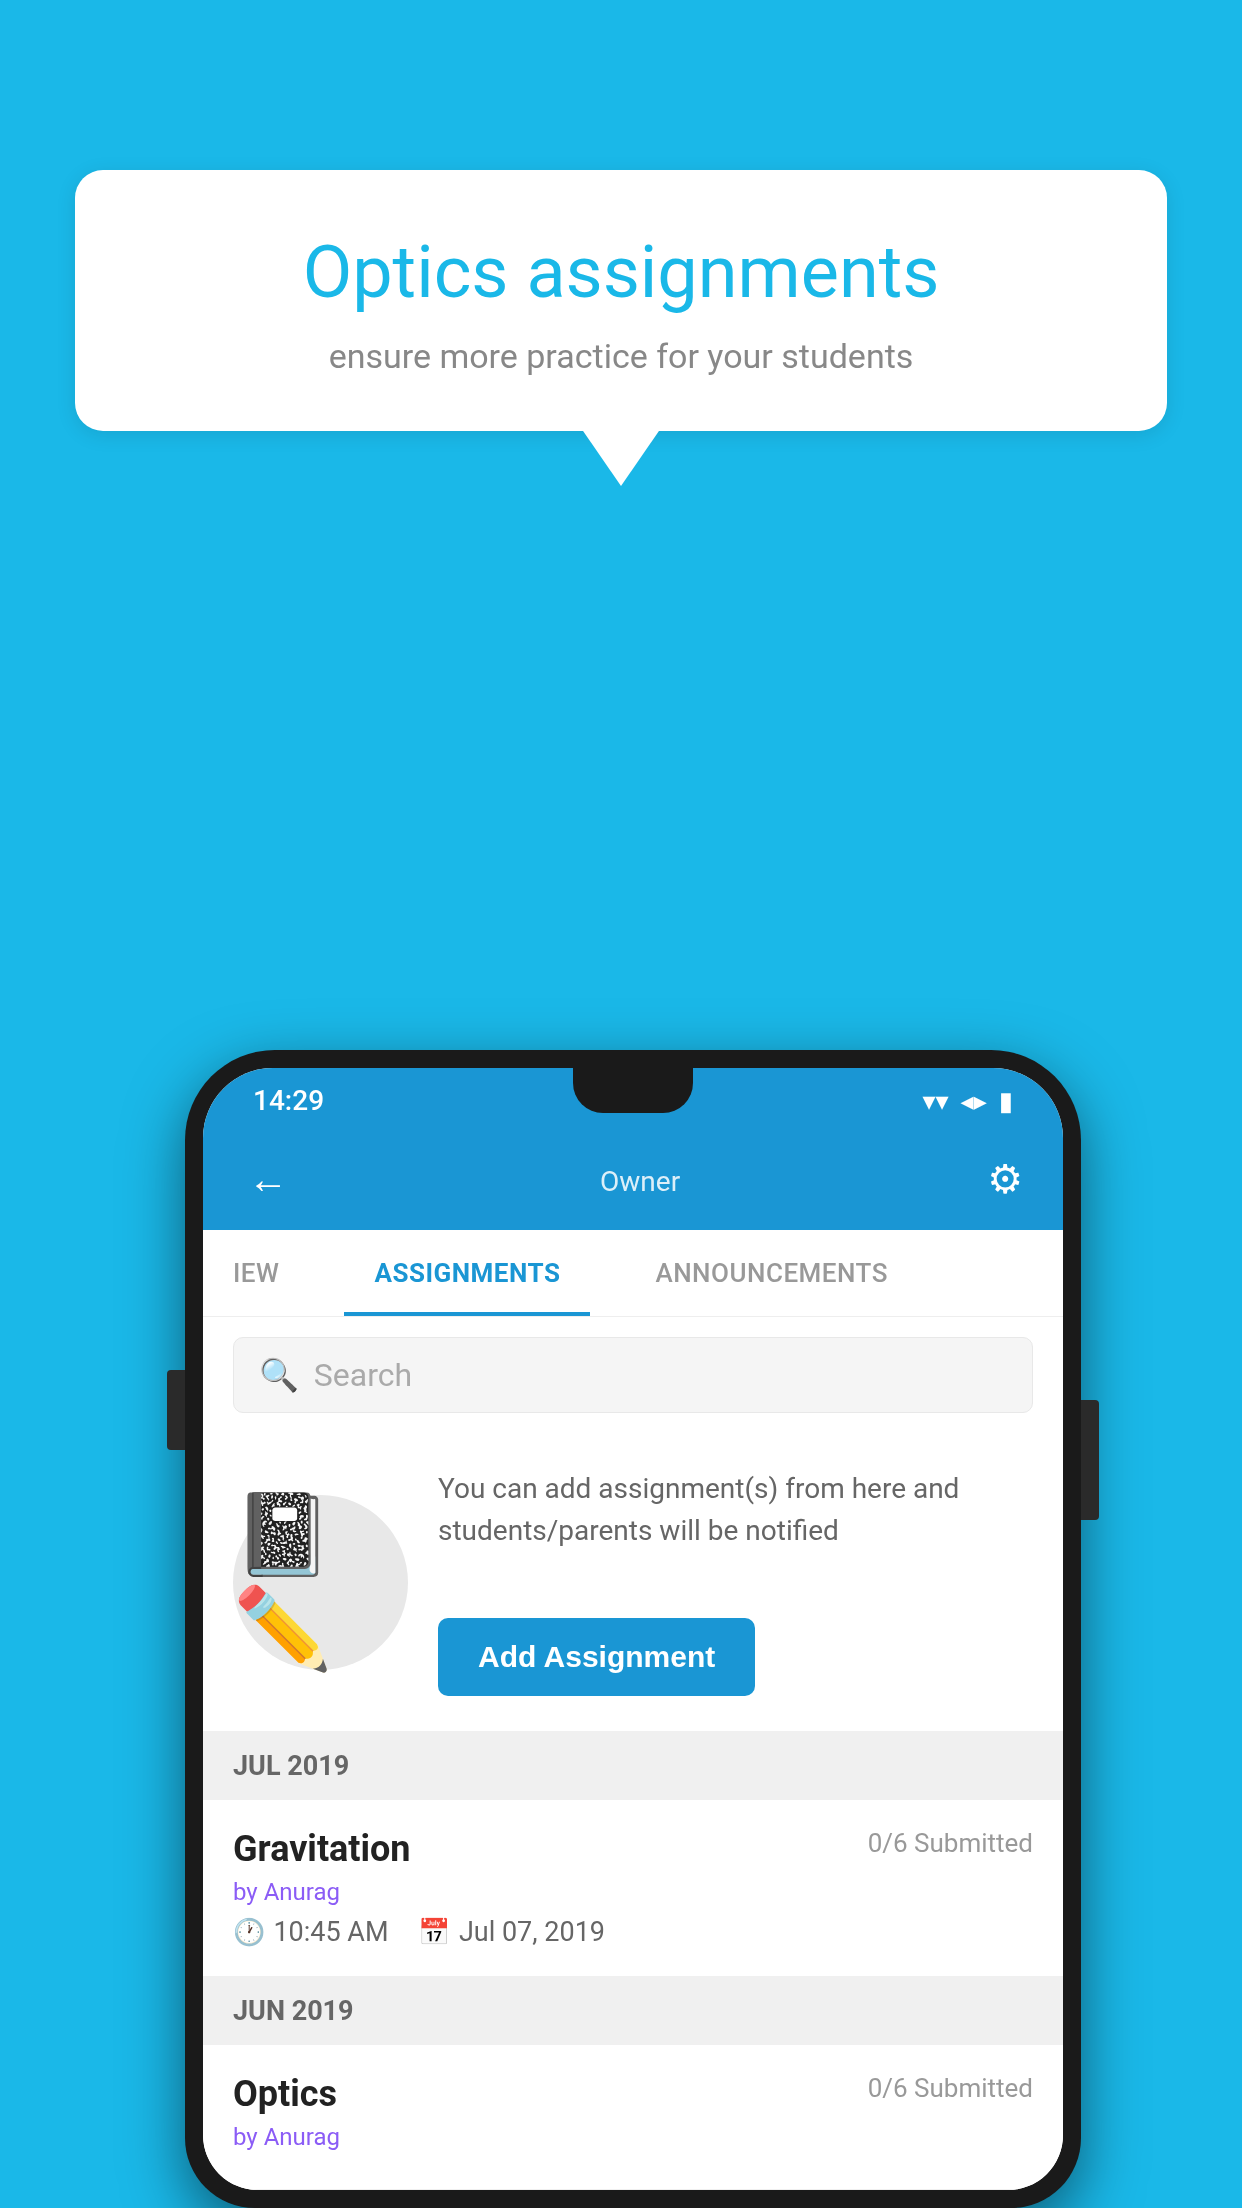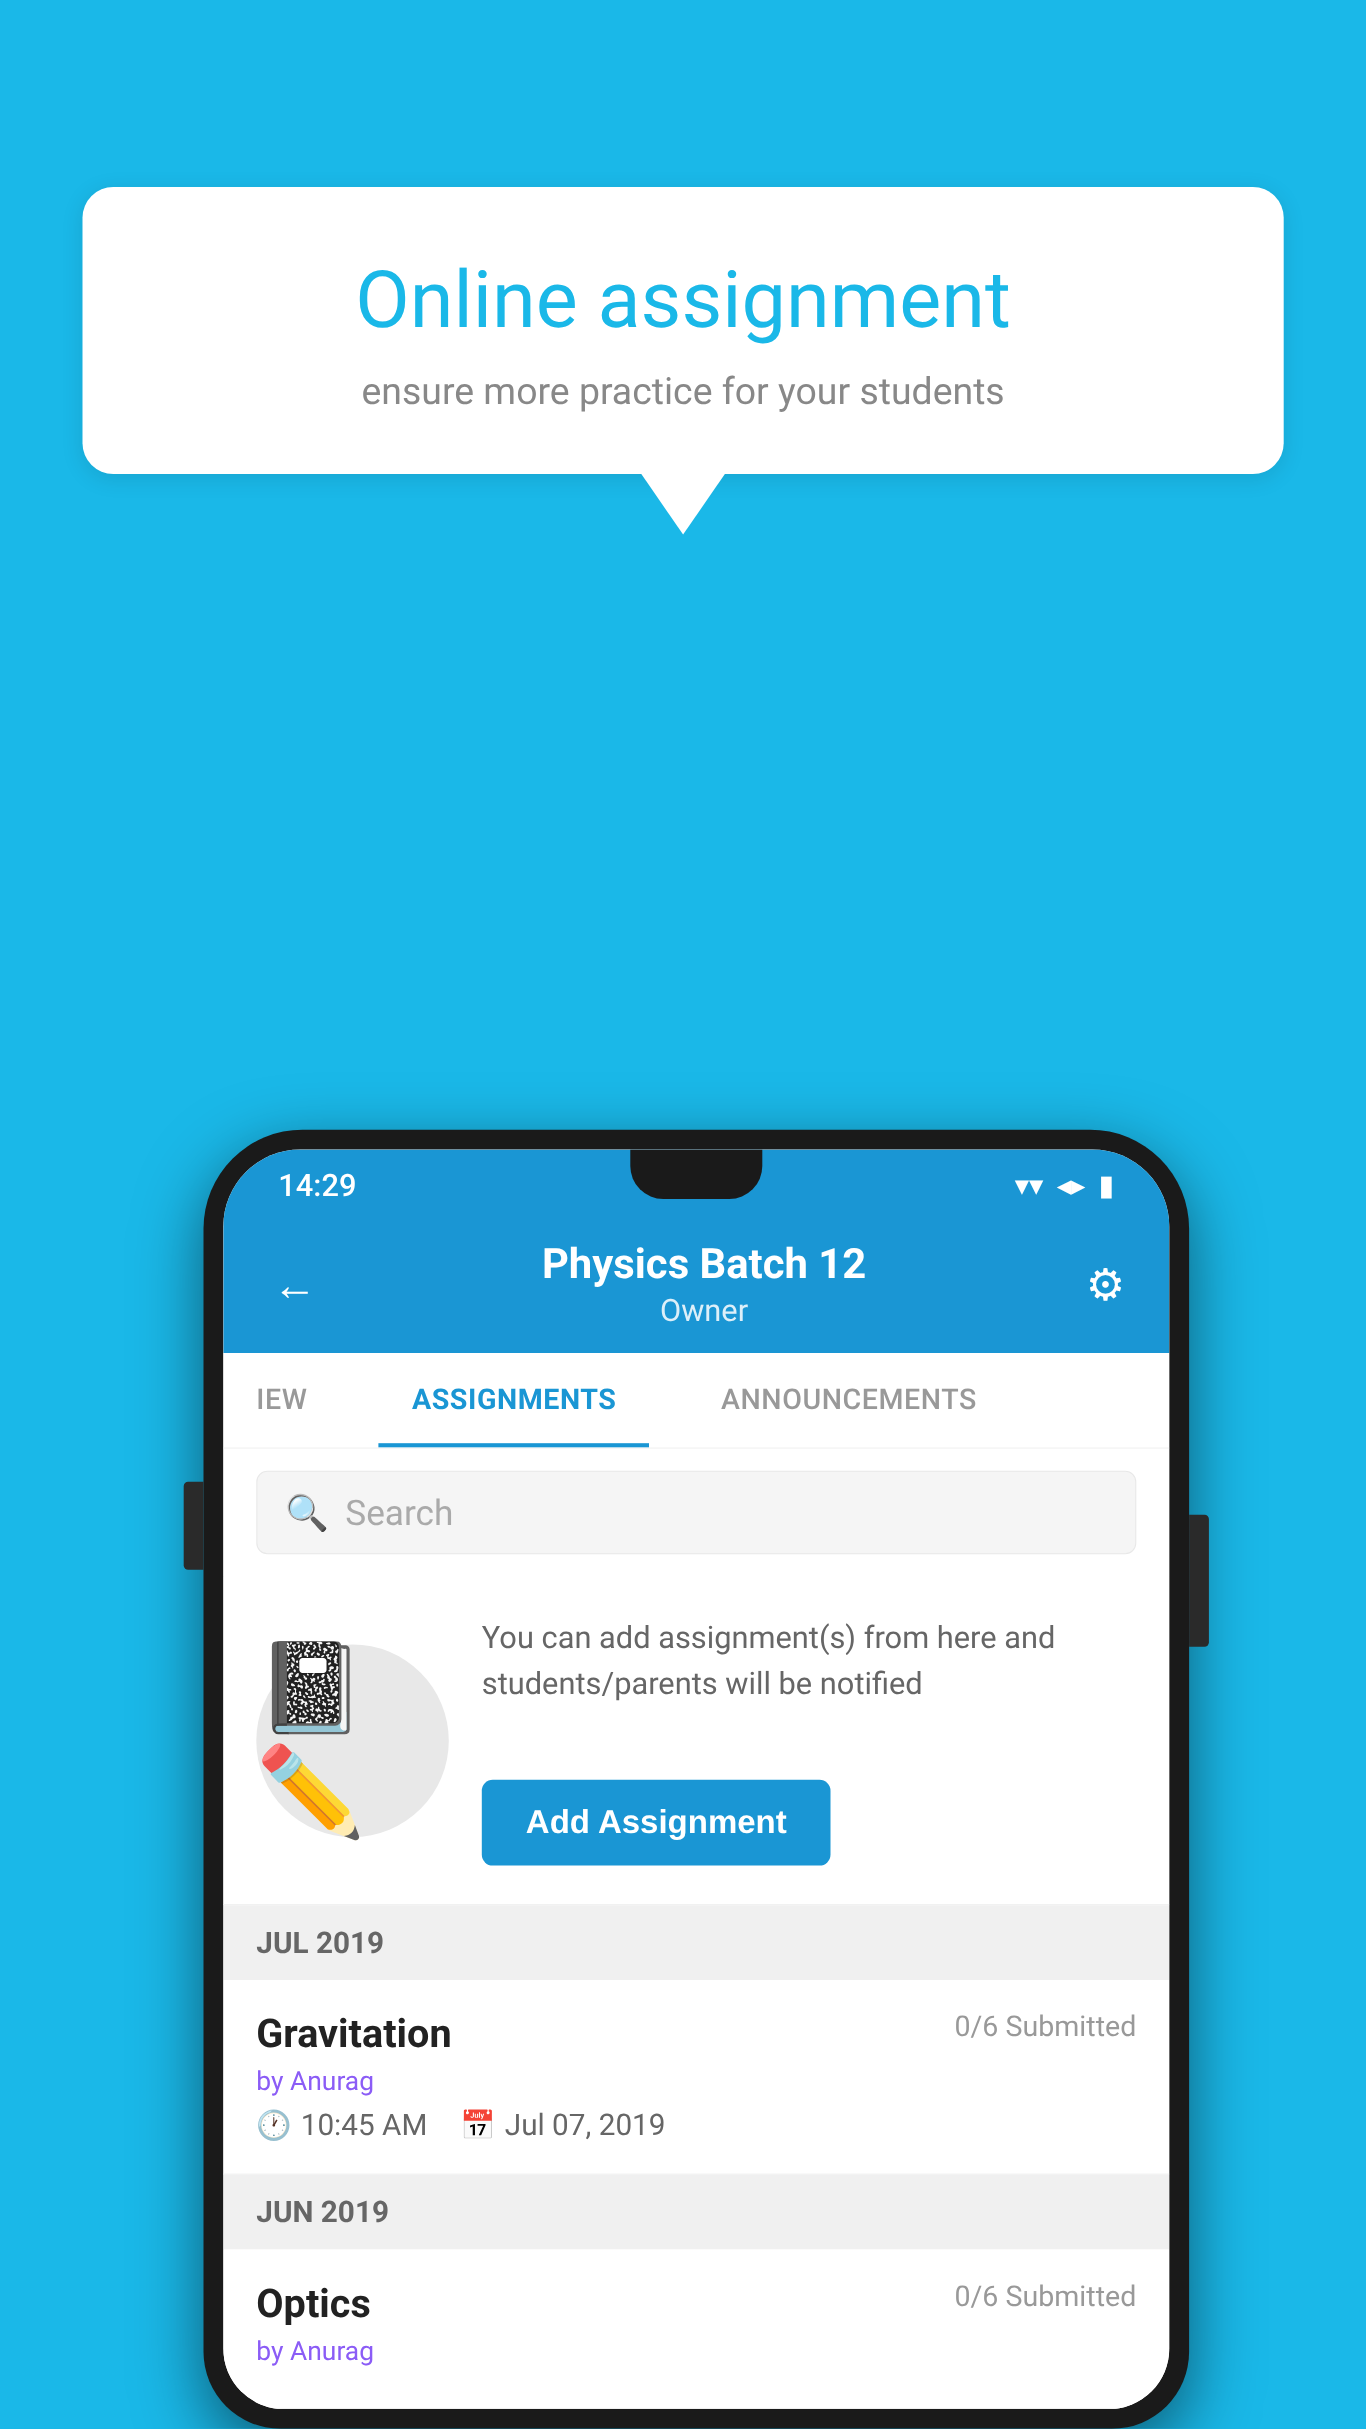--- a/index.html
+++ b/index.html
@@ -314,21 +314,21 @@
     .meta-icon {
       font-size: 26px;
       color: #888;
     }
   </style>
 </head>
 <body>
 
 <div class="speech-bubble-container">
   <div class="speech-bubble">
-    <div class="speech-bubble-title">Online assignment</div>
+    <div class="speech-bubble-title">Optics assignments</div>
     <div class="speech-bubble-subtitle">ensure more practice for your students</div>
   </div>
 </div>
 
 <div class="phone-wrapper">
   <div class="phone-frame">
     <div class="phone-screen">
 
       <div class="status-bar">
         <div class="notch"></div>
@@ -336,21 +336,20 @@
         <div class="status-icons">
           <span class="wifi-icon">▾▾</span>
           <span class="signal-icon">◂▸</span>
           <span class="battery-icon">▮</span>
         </div>
       </div>
 
       <div class="app-header">
         <span class="back-btn">←</span>
         <div class="header-center">
-          <div class="header-title">Physics Batch 12</div>
           <div class="header-subtitle">Owner</div>
         </div>
         <span class="settings-btn">⚙</span>
       </div>
 
       <div class="tabs-bar">
         <div class="tab-item">IEW</div>
         <div class="tab-item active">ASSIGNMENTS</div>
         <div class="tab-item">ANNOUNCEMENTS</div>
       </div>

